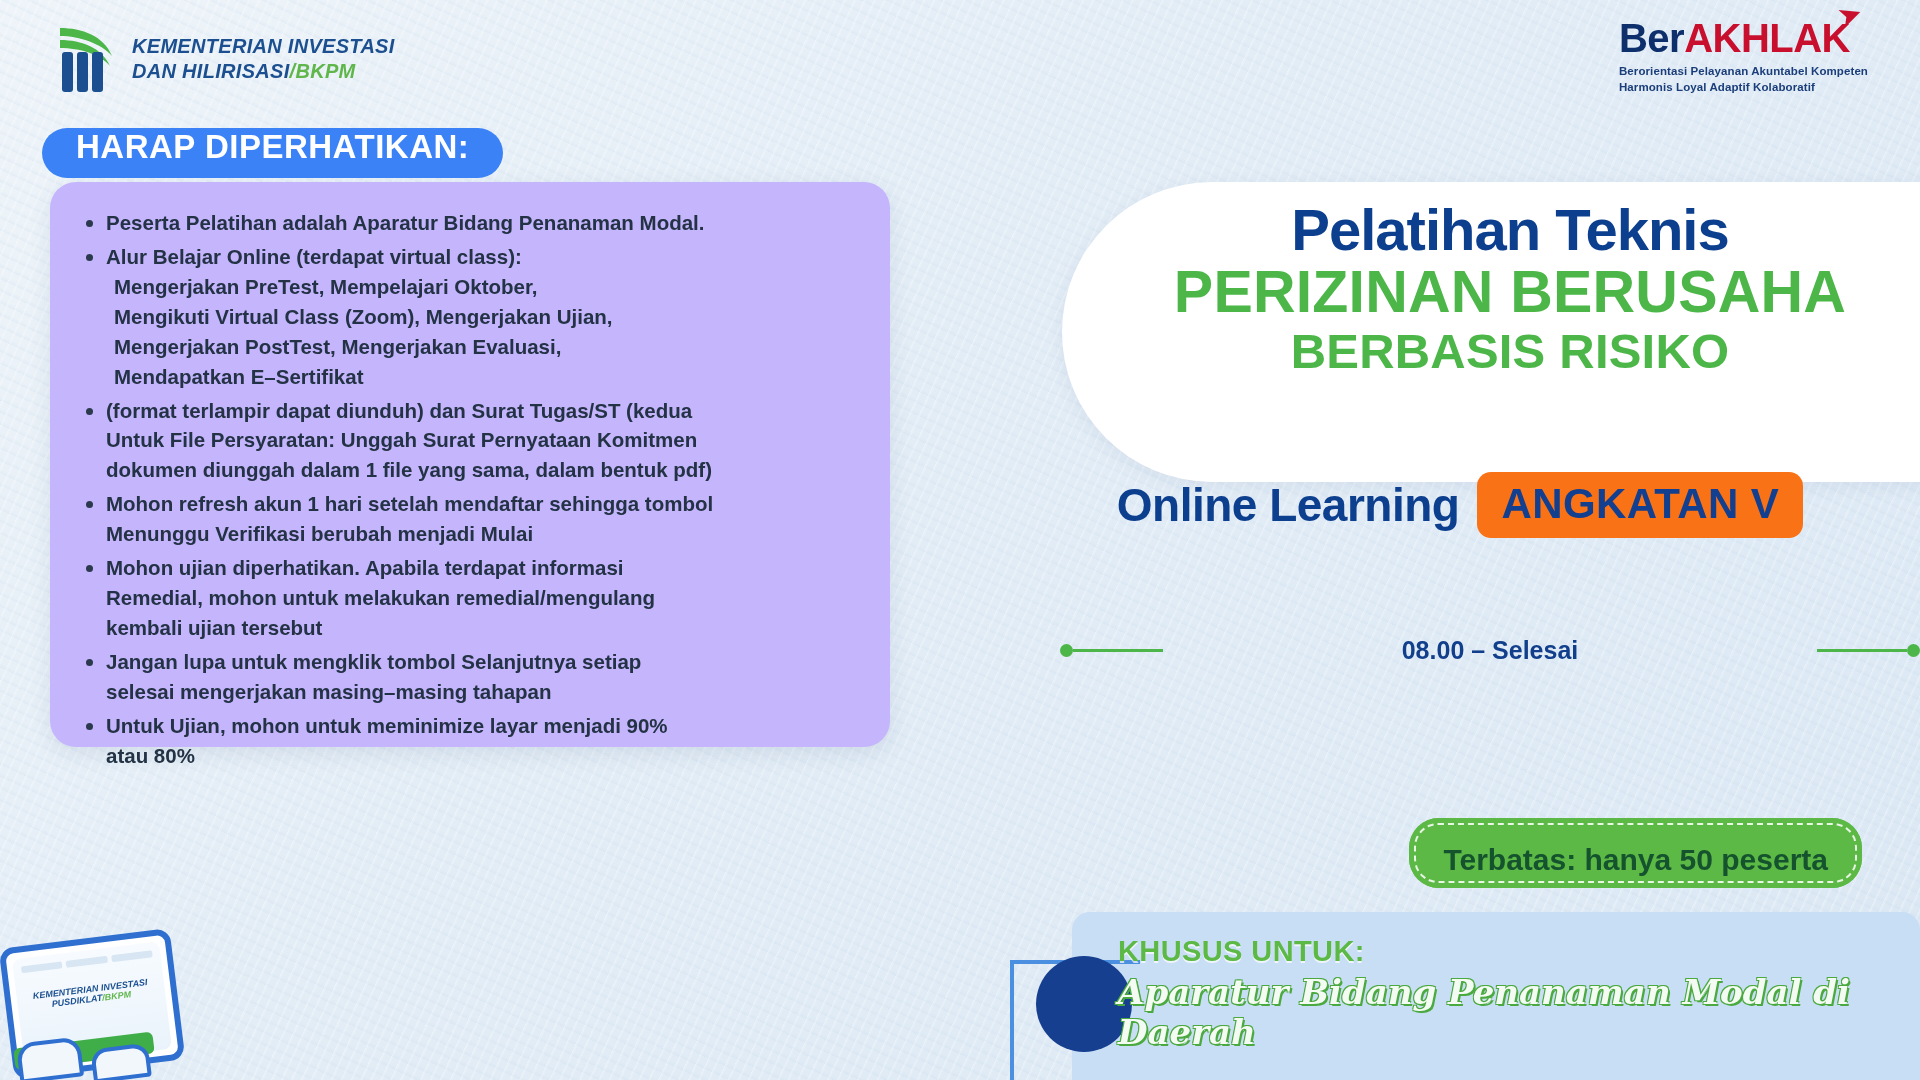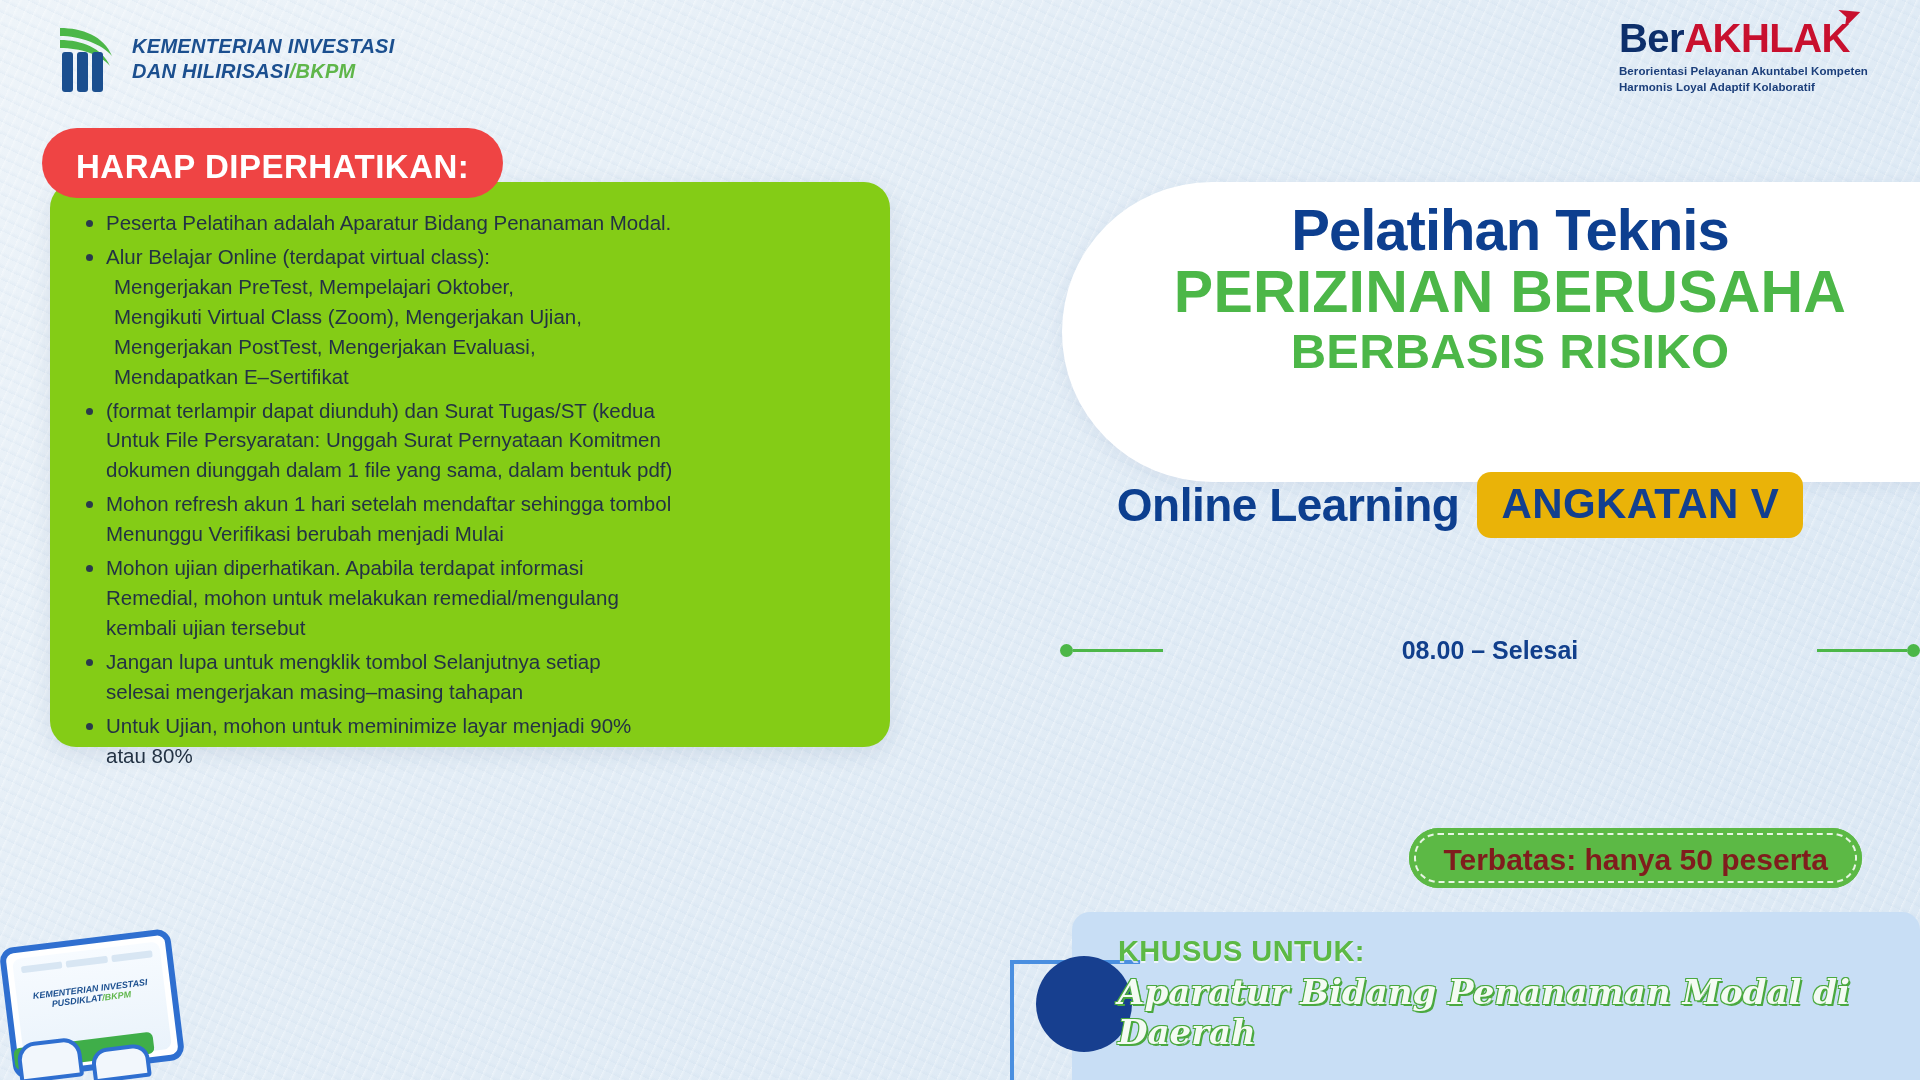--- a/index.html
+++ b/index.html
@@ -54,34 +54,35 @@
   }
   .berakhlak-sub {
     margin-top: 6px;
     font-size: 11.5px; font-weight: bold; color: #1b3e7a;
     line-height: 1.35; letter-spacing: 0.1px;
   }
 
   
   .harap-pill {
     position: absolute; left: 42px; top: 128px;
-    background: #ef4444; color: #ffffff;
+    background: #3b82f6; color: #ffffff;
     border-radius: 40px;
-    padding: 20px 34px 12px 34px;
+    padding: 0 34px 12px 34px;
     font-size: 33px; font-weight: bold;
     letter-spacing: 0.5px;
     z-index: 5;
   }
   .notes-card {
     position: absolute; left: 50px; top: 182px;
     width: 840px; height: 565px;
-    background: #84cc16;
+    background: #c4b5fd;
     border-radius: 26px;
     box-shadow: 0 6px 22px rgba(30,60,110,0.10);
     padding: 26px 30px 20px 30px;
+    font-weight: bold;
   }
   .notes-list { list-style: none; }
   .notes-list li {
     position: relative;
     padding-left: 26px;
     margin-bottom: 4px;
     color: #233244;
     font-size: 20.5px;
     line-height: 1.46;
   }
@@ -168,21 +169,21 @@
   .online-row {
     position: absolute; left: 1010px; top: 472px;
     width: 900px;
     display: flex; align-items: center; justify-content: center; gap: 18px;
   }
   .online-text {
     font-size: 46px; font-weight: bold; color: #0d3f8f;
     letter-spacing: -0.5px;
   }
   .angkatan-pill {
-    background: #eab308; color: #123f8f;
+    background: #f97316; color: #123f8f;
     border-radius: 14px;
     padding: 8px 24px 10px 24px;
     font-size: 42px; font-weight: bold;
     letter-spacing: 0.4px;
   }
 
   .date-row {
     position: absolute; left: 1060px; top: 635px;
     width: 860px;
     display: flex; align-items: center; gap: 14px;
@@ -199,23 +200,23 @@
   
   .bottom-blue-box {
     position: absolute; left: 1072px; bottom: 0px;
     width: 848px; height: 168px;
     background: #c8def5;
     border-radius: 18px 18px 0 0;
   }
   .terbatas {
     position: absolute; right: 58px; bottom: 192px;
     background: #5cb945;
-    color: #7f1d1d;
+    color: #14532d;
     border-radius: 30px;
-    padding: 15px 34px 11px 34px;
+    padding: 25px 34px 11px 34px;
     font-size: 30px; font-weight: bold;
     box-shadow: inset 0 0 0 2px #5cb945;
     z-index: 6;
   }
   .terbatas::after {
     content: "";
     position: absolute; inset: 5px;
     border: 2px dashed rgba(255,255,255,0.85);
     border-radius: 24px;
     pointer-events: none;

